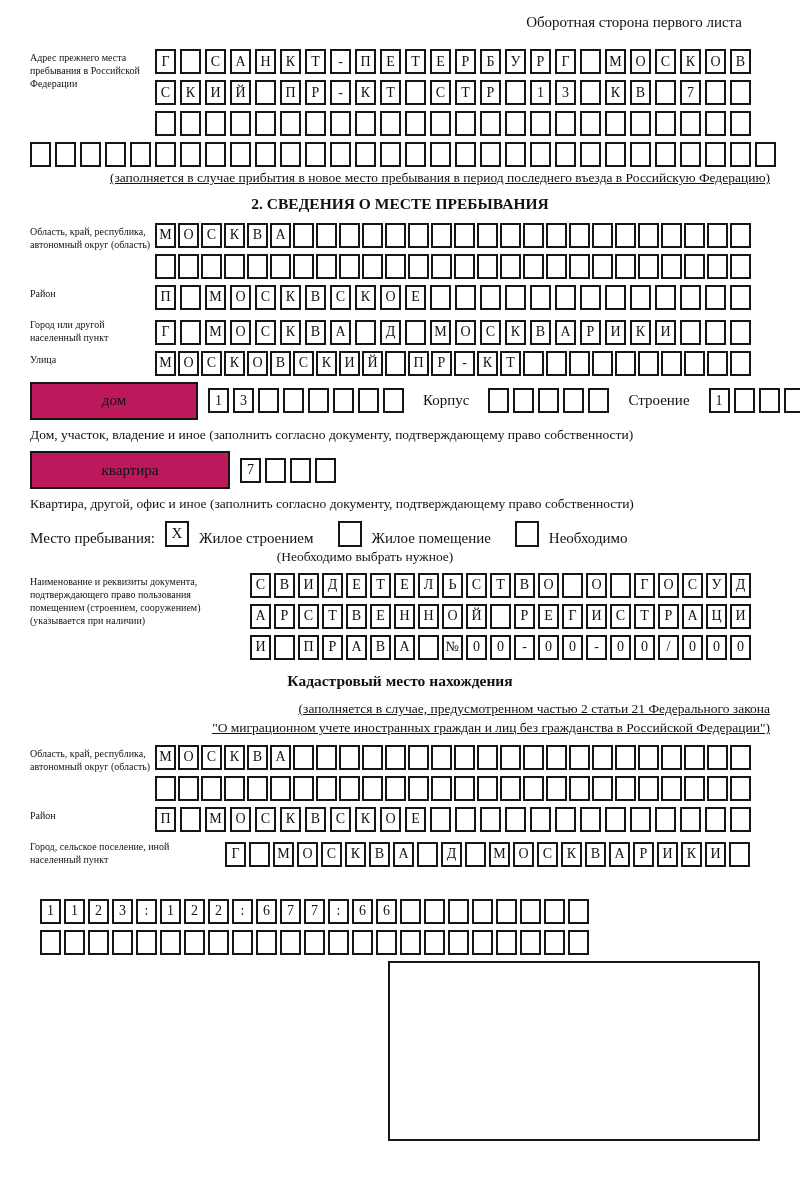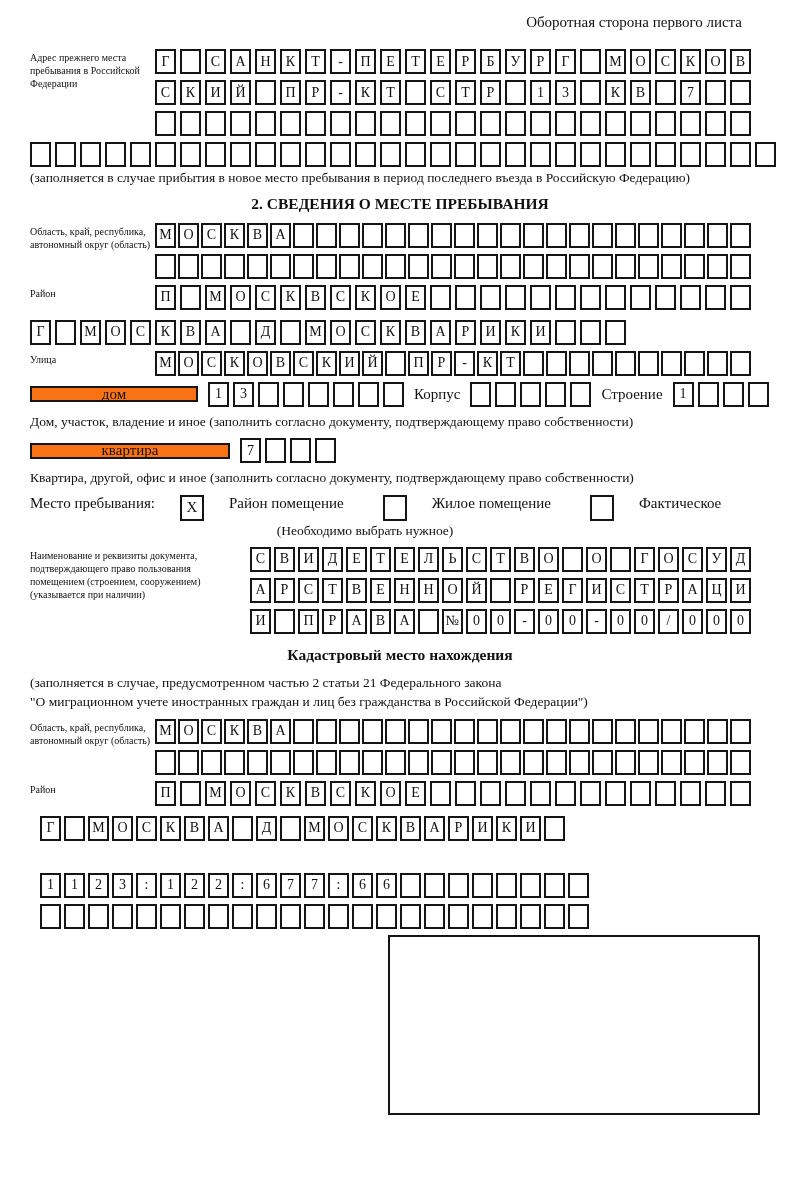--- a/index.html
+++ b/index.html
@@ -20,31 +20,31 @@
 
   .boxrow { display:flex; }
   .g2 { gap:2px; } .g3 { gap:3px; } .g4 { gap:4px; }
   .cbox {
     flex:none; width:21px; height:25px;
     border:2px solid #151515;
     display:flex; align-items:center; justify-content:center;
     font-size:14px; background:#fff;
   }
   .widebox {
-    flex:none; border:2px solid #151515; height:16px;
+    flex:none; border:2px solid #151515; height:38px;
     display:flex; align-items:center; justify-content:center;
-    font-size:15px; background:#f97316;
+    font-size:15px; background:#be185d;
   }
   .caption { font-size:13.5px; line-height:1.3; margin:2px 0 8px 0; }
-  .caption.center { text-align:left; }
+  .caption.center { text-align:right;text-decoration:underline; }
   .sec-title { text-align:center; font-weight:bold; font-size:15.5px; margin:6px 0 10px 0; }
-  .inline-label { font-size:15px; padding:0 10px; align-self:center; }
+  .inline-label { font-size:15px; padding:0 19px; align-self:center; }
   .chk { flex:none; width:24px; height:26px; border:2px solid #151515;
          display:flex; align-items:center; justify-content:center; font-size:15px; }
-  .mesto-row { display:flex; align-items:flex-start; gap:25px; margin:4px 0 2px 0; font-size:15px; }
+  .mesto-row { display:flex; align-items:flex-end; gap:10px; margin:4px 0 2px 0; font-size:15px; }
   .mesto-note { text-align:center; width:430px; margin-left:120px; font-size:13.5px; margin-bottom:8px; }
   .stamp-wrap { width:372px; margin-left:auto; margin-right:10px; margin-top:4px; }
   .stamp-box { width:372px; height:180px; border:2px solid #151515; background:#fff; }
   .ml10 { margin-left:10px; }
 </style>
 </head>
 <body>
 
 <div class="hdr-note">Оборотная сторона первого листа</div>
 
@@ -253,20 +253,21 @@
       <span class="cbox"></span>
       <span class="cbox"></span>
       <span class="cbox"></span>
       <span class="cbox"></span>
       <span class="cbox"></span>
       <span class="cbox"></span>
     </div>
 </div>
 
 <div class="frow">
+  <div class="flabel">Город или другой населенный пункт</div>
   <div class="boxrow g4" style="margin-top:4px;">
       <span class="cbox">Г</span>
       <span class="cbox"></span>
       <span class="cbox">М</span>
       <span class="cbox">О</span>
       <span class="cbox">С</span>
       <span class="cbox">К</span>
       <span class="cbox">В</span>
       <span class="cbox">А</span>
       <span class="cbox"></span>
@@ -357,25 +358,25 @@
       <span class="cbox"></span>
       <span class="cbox"></span>
       <span class="cbox"></span>
     </div>
 </div>
 <div class="caption">Квартира, другой, офис и иное (заполнить согласно документу, подтверждающему право собственности)</div>
 
 <div class="mesto-row">
   <span>Место пребывания:</span>
   <span class="chk">X</span>
-  <span>Район помещение</span>
+  <span>Жилое строением</span>
   <span class="chk" style="margin-left:14px;"></span>
   <span>Жилое помещение</span>
   <span class="chk" style="margin-left:14px;"></span>
-  <span>Фактическое</span>
+  <span>Необходимо</span>
 </div>
 <div class="mesto-note">(Необходимо выбрать нужное)</div>
 
 <div class="frow">
   <div class="flabel w210">Наименование и реквизиты документа, подтверждающего право пользования помещением (строением, сооружением) (указывается при наличии)</div>
   <div class="rowstack ml10">
     <div class="boxrow g3">
         <span class="cbox">С</span>
         <span class="cbox">В</span>
         <span class="cbox">И</span>
@@ -537,20 +538,21 @@
       <span class="cbox"></span>
       <span class="cbox"></span>
       <span class="cbox"></span>
       <span class="cbox"></span>
       <span class="cbox"></span>
       <span class="cbox"></span>
     </div>
 </div>
 
 <div class="frow">
+  <div class="flabel w185">Город, сельское поселение, иной населенный пункт</div>
   <div class="boxrow g3 ml10" style="margin-top:4px;">
       <span class="cbox">Г</span>
       <span class="cbox"></span>
       <span class="cbox">М</span>
       <span class="cbox">О</span>
       <span class="cbox">С</span>
       <span class="cbox">К</span>
       <span class="cbox">В</span>
       <span class="cbox">А</span>
       <span class="cbox"></span>

